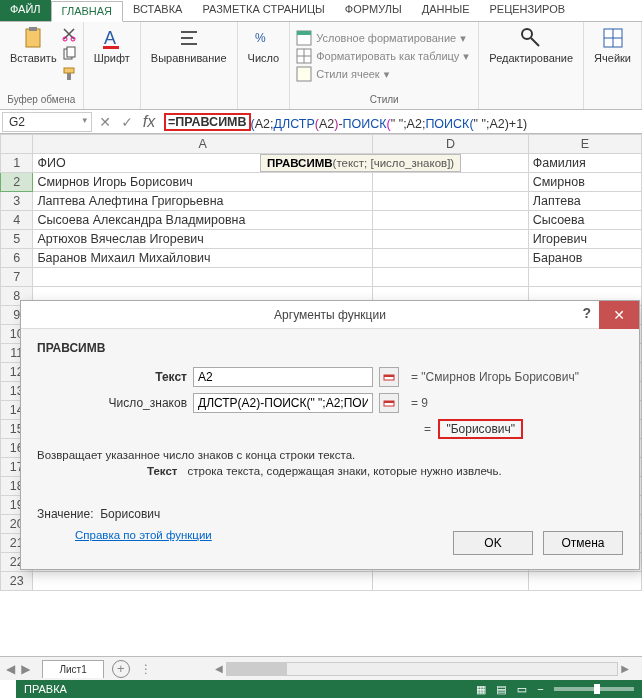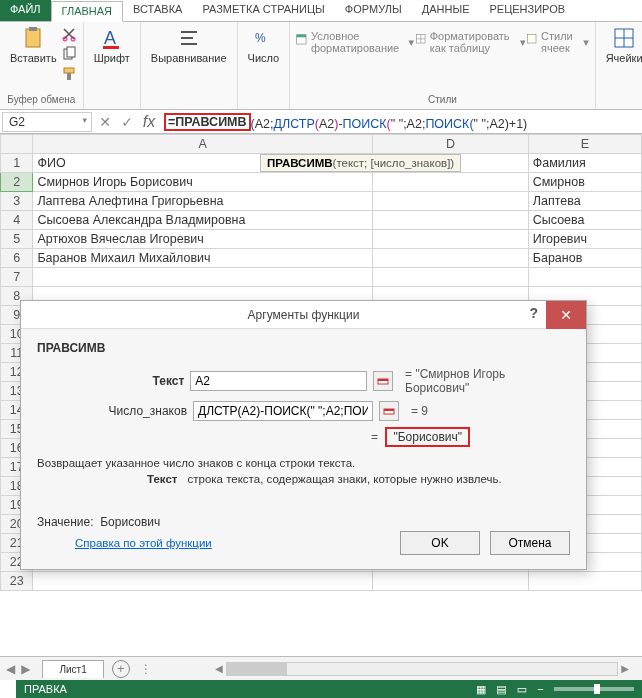--- a/index.html
+++ b/index.html
@@ -15,21 +15,21 @@
   .ribbon { display: flex; height: 88px; border-bottom: 1px solid #bbb; background: #f9f9f9; }
   .group { border-right: 1px solid #ddd; padding: 2px 6px; display: flex; flex-direction: column; align-items: center; justify-content: space-between; }
   .group-label { font-size: 10px; color: #666; text-align: center; padding: 2px 0; }
   .big-btn { display: flex; flex-direction: column; align-items: center; gap: 2px; padding: 2px 4px; cursor: pointer; }
   .big-btn svg { width: 24px; height: 24px; }
   .big-btn-label { font-size: 11px; line-height: 1.1; text-align: center; }
   .vstack { display: flex; flex-direction: column; gap: 4px; justify-content: center; height: 60px; }
   .small-icon { width: 16px; height: 16px; display: inline-block; cursor: pointer; }
   .row-items { display: flex; align-items: center; gap: 4px; font-size: 11px; color: #888; }
   .styles-group { flex: 1; }
-  .styles-rows { display: flex; gap: 2px; }
+  .styles-rows { display: flex; flex-direction: column; gap: 2px; text-align: right; }
   
   
   .fbar { display: flex; align-items: center; height: 24px; border-bottom: 1px solid #bbb; background: #fff; }
   .namebox { width: 90px; border: 1px solid #ccc; margin: 2px; padding: 2px 18px 2px 6px; font-size: 12px; position: relative; }
   .namebox::after { content: "▾"; position: absolute; right: 4px; font-size: 9px; color: #888; }
   .fbar-btn { width: 22px; text-align: center; color: #888; font-size: 14px; cursor: pointer; }
   .fx { font-style: italic; color: #666; font-size: 16px; }
   .formula-input { flex: 1; padding: 2px 4px; font-size: 12.5px; font-family: "Segoe UI"; display: flex; align-items: flex-end; white-space: nowrap; }
   .formula-input .hl-red { border: 2px solid #d22; padding: 0 2px; font-weight: bold; }
   .formula-input .fn-blue { color: #1250b0; }
@@ -47,21 +47,21 @@
   .grid th, .grid td { border: 1px solid #d4d4d4; font-size: 12.5px; text-align: left; padding: 2px 4px; height: 19px; }
   .grid th { background: #f3f3f3; font-weight: normal; color: #555; text-align: center; }
   .grid th.corner { width: 20px; }
   .grid td.rh { background: #f3f3f3; text-align: center; color: #555; width: 20px; }
   .grid tr.sel td.rh, .grid th.sel { background: #d5e6d5; border-color: #6faf6f; }
   .col-A { width: 240px; }
   .col-D { width: 110px; }
   .col-E { width: 80px; }
   
   
-  .dialog { position: absolute; left: 20px; top: 300px; width: 567px; height: 270px; background: #f6f6f6; border: 1px solid #aaa; box-shadow: 4px 4px 12px rgba(0,0,0,0.2); z-index: 20; }
+  .dialog { position: absolute; left: 20px; top: 300px; width: 620px; height: 270px; background: #f6f6f6; border: 1px solid #aaa; box-shadow: 4px 4px 12px rgba(0,0,0,0.2); z-index: 20; }
   .dlg-title { background: #fff; border-bottom: 1px solid #ddd; height: 28px; display: flex; align-items: center; justify-content: center; position: relative; font-size: 12px; color: #444; }
   .dlg-close { position: absolute; right: 0; top: 0; width: 40px; height: 28px; background: #c75050; color: #fff; display: flex; align-items: center; justify-content: center; font-size: 14px; cursor: pointer; }
   .dlg-help { position: absolute; right: 48px; top: 4px; font-size: 14px; font-weight: bold; color: #555; cursor: pointer; }
   .dlg-body { padding: 12px 16px; }
   .dlg-fn { font-size: 12px; font-weight: bold; color: #333; margin-bottom: 12px; }
   .arg-row { display: flex; align-items: center; margin-bottom: 6px; gap: 6px; }
   .arg-label { width: 150px; text-align: right; font-size: 12px; }
   .arg-label.bold { font-weight: bold; }
   .arg-input { width: 180px; border: 1px solid #aaa; background: #fff; padding: 2px 4px; font-size: 12px; }
   .ref-btn { width: 20px; height: 20px; border: 1px solid #aaa; background: #f0f0f0; display: flex; align-items: center; justify-content: center; cursor: pointer; }
@@ -176,35 +176,35 @@
             </svg></span><span>Форматировать как таблицу</span> ▾</div>
       <div class="row-items"><span class="small-icon"><svg viewBox="0 0 16 16">
               <rect x="1" y="1" width="14" height="14" fill="#ffe" stroke="#888"></rect>
             </svg></span><span>Стили ячеек</span> ▾</div>
     </div>
     <div class="group-label">Стили</div>
   </div>
   <div class="group">
     <div class="big-btn">
       <svg viewBox="0 0 24 24">
+          <circle cx="8" cy="8" r="5" fill="none" stroke="#333" stroke-width="2"></circle>
+          <line x1="12" y1="12" x2="20" y2="20" stroke="#333" stroke-width="2"></line>
+        </svg>
+      <span class="big-btn-label">Редактирование</span>
+    </div>
+    <div class="group-label"></div>
+  </div>
+  <div class="group">
+    <div class="big-btn">
+      <svg viewBox="0 0 24 24">
           <rect x="3" y="3" width="18" height="18" fill="#fff" stroke="#2a5caa"></rect>
           <line x1="3" y1="12" x2="21" y2="12" stroke="#2a5caa"></line>
           <line x1="12" y1="3" x2="12" y2="21" stroke="#2a5caa"></line>
         </svg>
       <span class="big-btn-label">Ячейки</span>
-    </div>
-    <div class="group-label"></div>
-  </div>
-  <div class="group">
-    <div class="big-btn">
-      <svg viewBox="0 0 24 24">
-          <circle cx="8" cy="8" r="5" fill="none" stroke="#333" stroke-width="2"></circle>
-          <line x1="12" y1="12" x2="20" y2="20" stroke="#333" stroke-width="2"></line>
-        </svg>
-      <span class="big-btn-label">Редактирование</span>
     </div>
     <div class="group-label"></div>
   </div>
 </div>
 
 <div class="fbar">
   <div class="namebox">G2</div>
   <div class="fbar-btn">✕</div>
   <div class="fbar-btn">✓</div>
   <div class="fbar-btn fx">fx</div>

